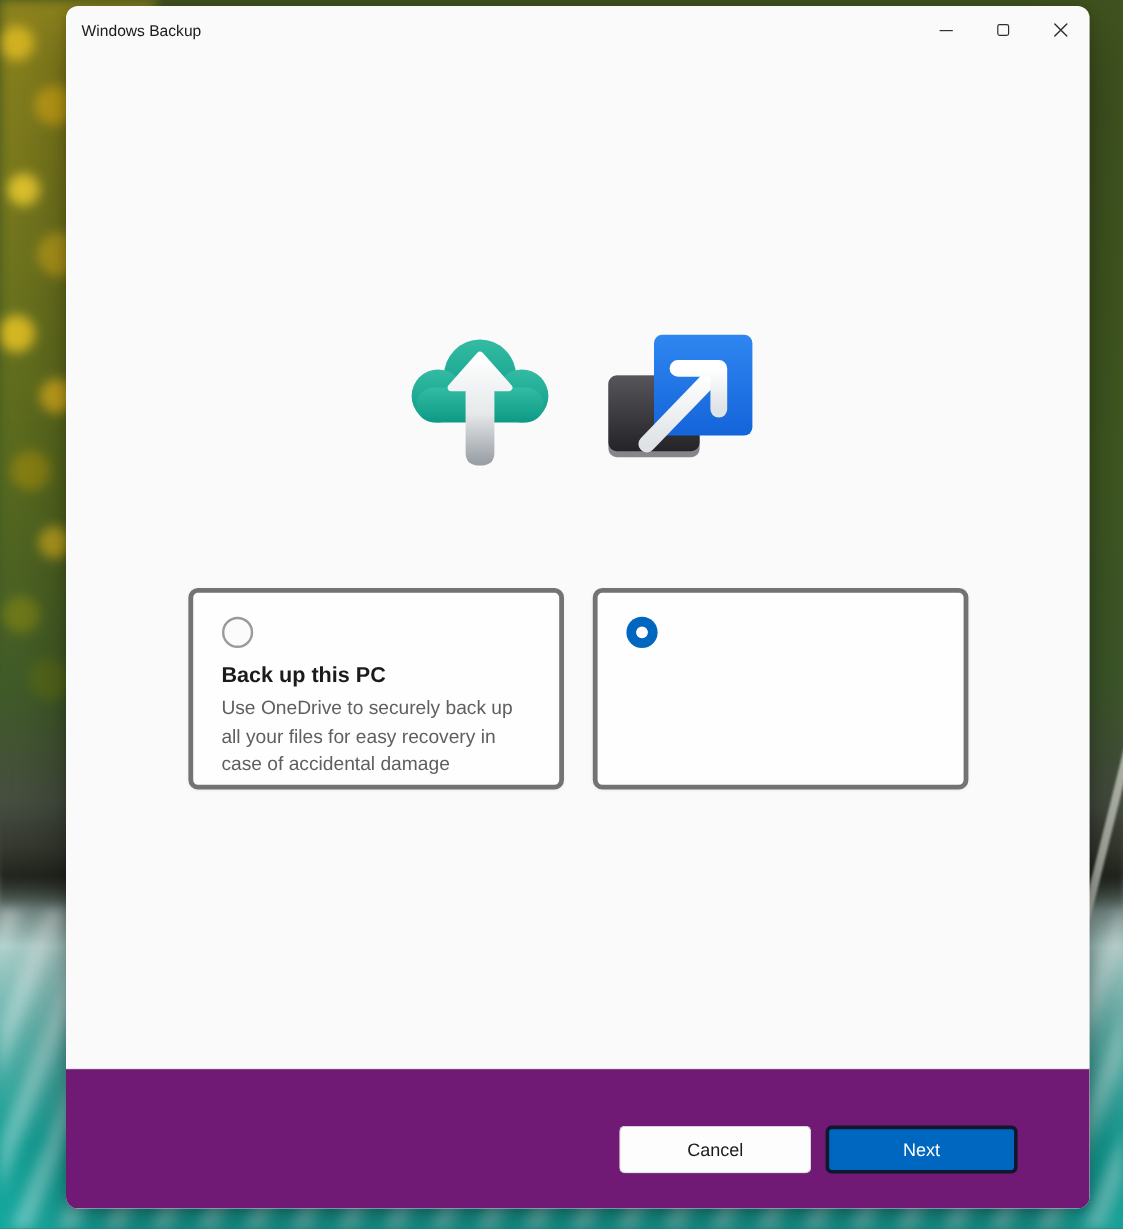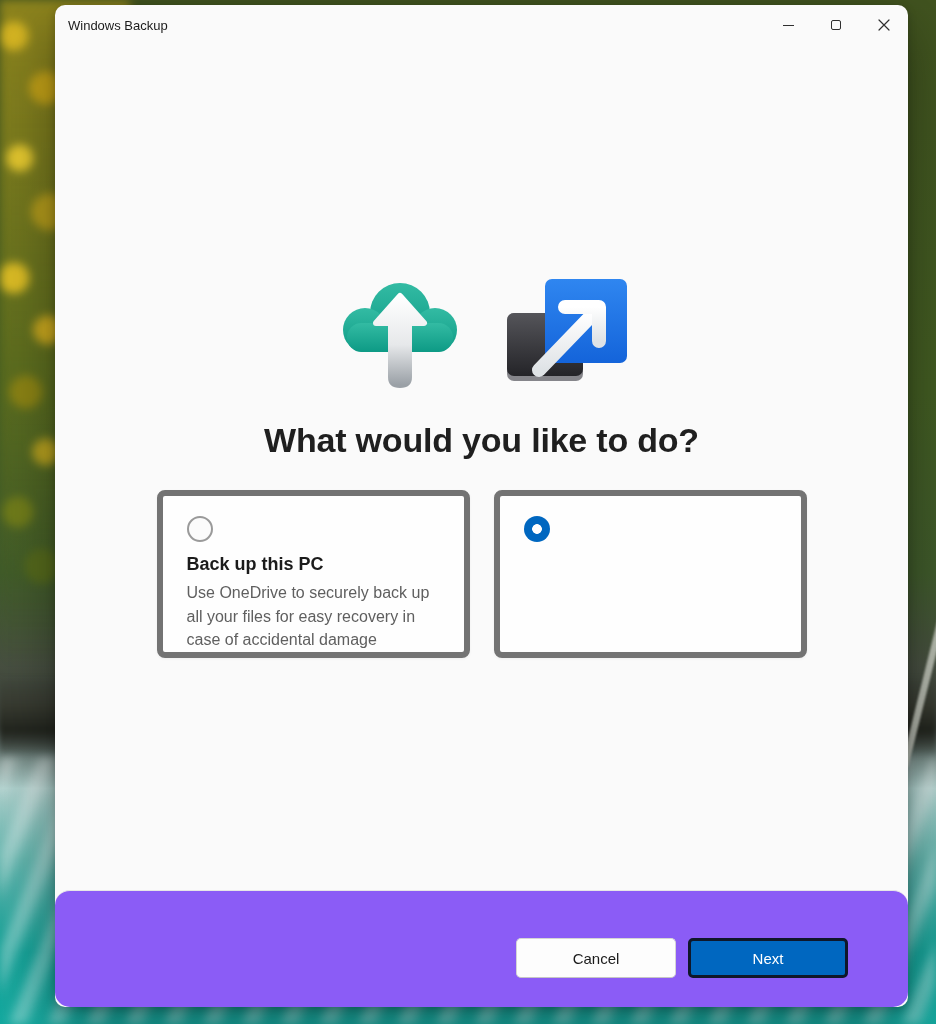--- a/index.html
+++ b/index.html
@@ -94,21 +94,21 @@
     letter-spacing: -0.2px;
   }
 
   .cards-row {
     position: absolute; top: 485px; left: 0; right: 0;
     display: flex; justify-content: center; gap: 24px;
   }
   .option-card {
     width: 313px; min-height: 168px;
     background: #fefefe;
-    border: 6px solid #737373;
+    border: 4px solid #737373;
     border-radius: 8px;
     box-shadow: 0 1px 3px rgba(0,0,0,0.05);
     padding: 20px 24px 0 24px;
     cursor: default;
   }
   .radio {
     width: 26px; height: 26px; border-radius: 50%;
     border: 2px solid #9a9a9a;
     background: #fbfbfb;
     margin-bottom: 12px;
@@ -121,23 +121,22 @@
     font-size: 18px; font-weight: 600; color: #1b1b1b;
     margin-bottom: 6px;
   }
   .option-desc {
     font-size: 16px; color: #5f5f5f; line-height: 1.48;
   }
 
   
   .footer {
     position: absolute; left: 0; right: 0; bottom: 0; height: 117px;
-    background: #8b5cf6;
+    background: #701a75;
     border-top: 1px solid #e7e7e7;
-    border-radius: 15px;
   }
   .footer-buttons {
     position: absolute; right: 60px; bottom: 29px;
     display: flex; gap: 12px;
   }
   .btn {
     width: 160px; height: 40px;
     border-radius: 5px;
     font-family: "Liberation Sans", sans-serif;
     font-size: 15px;
@@ -222,21 +221,20 @@
         </linearGradient>
       </defs>
       <rect x="2" y="36" width="76" height="68" rx="7" fill="#85858a"></rect>
       <rect x="2" y="36" width="76" height="63" rx="7" fill="url(#darkGrad)"></rect>
       <rect x="40" y="2" width="82" height="84" rx="7" fill="url(#blueGrad)"></rect>
       <path d="M34 93 L88 37" stroke="url(#whiteGrad)" stroke-width="14" stroke-linecap="round" fill="none"></path>
       <path d="M60 30 L94 30 L94 64" stroke="url(#whiteGrad)" stroke-width="14" stroke-linecap="round" stroke-linejoin="round" fill="none"></path>
     </svg>
   </div>
 
-  <div class="heading">What would you like to do?</div>
 
   <div class="cards-row">
     <div class="option-card">
       <div class="radio"></div>
       <div class="option-title">Back up this PC</div>
       <div class="option-desc">Use OneDrive to securely back up all your files for easy recovery in case of accidental damage</div>
     </div>
     <div class="option-card">
       <div class="radio selected"></div>
     </div>

